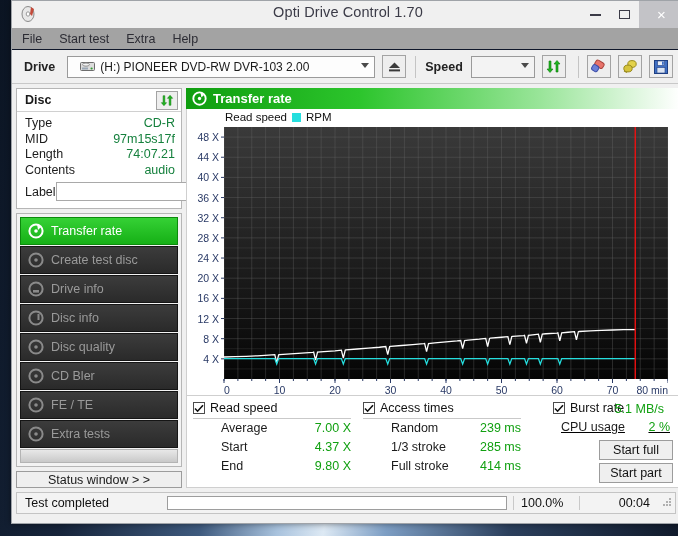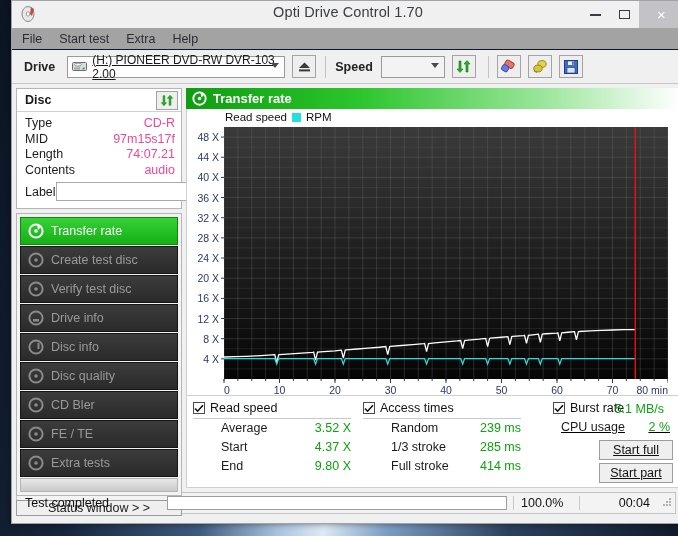--- a/index.html
+++ b/index.html
@@ -37,40 +37,40 @@
     border-bottom:1px solid #0f172a;background:#a3a3a3;}
   .menubar span{font-size:12.5px;color:#2c2c34;}
   
   .toolbar{height:33px;display:flex;align-items:center;padding-left:12px;background:#f0f0f0;
     border-bottom:1px solid #c8c8c8;}
   .tb-label{font-size:12.5px;font-weight:bold;color:#222;margin-right:12px;}
   .combo{
     height:22px;border:1px solid #9a9a9a;background:#fdfdfd;display:flex;align-items:center;
     font-size:12px;color:#1a1a1a;box-sizing:border-box;position:relative;
   }
-  .combo.drive{width:218px;padding-left:4px;text-decoration:underline;}
+  .combo.drive{width:308px;padding-left:12px;}
   .combo .drvicon{width:15px;height:13px;margin-right:5px;flex:0 0 auto;}
   .combo .arrow{position:absolute;right:5px;top:6px;width:0;height:0;
     border-left:4px solid transparent;border-right:4px solid transparent;border-top:5px solid #4a4a4a;}
   .combo.speed{width:64px;margin-left:8px;background:#f3f3f3;}
   .iconbtn{width:24px;height:23px;border:1px solid #a3a3a3;background:#eeeeee;
     display:flex;align-items:center;justify-content:center;box-sizing:border-box;margin-left:7px;}
   .sep{width:1px;height:22px;background:#c4c4c4;margin:0 8px 0 12px;}
   
   .content{display:flex;height:404px;padding:4px 4px 0 4px;box-sizing:border-box;}
   
   .leftcol{width:166px;display:flex;flex-direction:column;}
   .discbox{border:1px solid #b6b6b6;background:#ffffff;box-sizing:border-box;}
   .disc-hd{height:22px;display:flex;align-items:center;justify-content:space-between;
     padding:0 3px 0 8px;border-bottom:1px solid #d0d0d0;}
   .disc-hd b{font-size:12.5px;color:#1a1a1a;}
   .disc-rows{padding:4px 6px 2px 8px;}
   .disc-row{display:flex;justify-content:space-between;font-size:12.5px;line-height:15.5px;}
   .disc-row .k{color:#1c1c1c;}
-  .disc-row .v{color:#ec4899;}
+  .disc-row .v{color:#15803d;}
   .labelrow{display:flex;align-items:center;margin-top:3px;padding-bottom:4px;}
   .labelrow .k{font-size:12.5px;color:#1c1c1c;width:46px;}
   .labelinput{flex:1;height:19px;border:1px solid #a9a9a9;background:#fff;box-sizing:border-box;}
   .cdbtn{width:22px;height:21px;border:1px solid #a3a3a3;background:#eeeeee;margin-left:3px;
     display:flex;align-items:center;justify-content:center;box-sizing:border-box;}
   
   .nav{margin-top:4px;border:1px solid #b6b6b6;background:#f3f3f3;padding:3px;box-sizing:border-box;flex:1;
     display:flex;flex-direction:column;}
   .navitem{height:28px;margin-bottom:1px;display:flex;align-items:center;padding-left:7px;
     background:linear-gradient(#3c3c3c,#2a2a2a);color:#9a9a9a;font-size:12.5px;box-sizing:border-box;
@@ -103,21 +103,21 @@
   .reshd.nobar{border-bottom:none;margin-left:20px;}
   .chk{width:12px;height:12px;border:1px solid #4c4c4c;background:#fff;display:flex;
     align-items:center;justify-content:center;box-sizing:border-box;}
   .chk svg{display:block;}
   .reshd span{font-size:12.5px;color:#111;}
   .resrow{display:flex;justify-content:space-between;font-size:12.5px;line-height:19px;margin-right:12px;}
   .resrow .k{color:#1b1b1b;margin-left:28px;}
   .resrow .v{color:#11a011;}
   .burstval{position:absolute;right:9px;top:1px;font-size:12.5px;color:#11a011;}
   .actbtn{width:74px;height:20px;border:1px solid #9c9c9c;background:#efefef;font-size:12.5px;color:#111;
-    display:flex;align-items:center;justify-content:center;box-sizing:border-box;margin-left:auto;margin-top:3px;text-decoration:underline;}
+    display:flex;align-items:center;justify-content:center;box-sizing:border-box;margin-left:auto;margin-top:3px;}
   
   .statusbar{height:22px;margin:4px 8px 0 4px;border:1px solid #c4c4c4;background:#f3f3f3;
     display:flex;align-items:center;box-sizing:border-box;}
   .sb-text{font-size:12.5px;color:#111;padding-left:8px;width:142px;}
   .sb-barbox{flex:1;height:14px;border:1px solid #9d9d9d;background:#ffffff;box-sizing:border-box;
     margin-right:6px;}
   .sb-fill{height:100%;background:#0aa60a;}
   .sb-pct{width:58px;font-size:12.5px;color:#111;text-align:left;border-left:1px solid #c9c9c9;padding-left:7px;}
   .sb-time{width:70px;font-size:12.5px;color:#111;text-align:right;border-left:1px solid #c9c9c9;padding-right:8px;}
   .grip{width:14px;display:flex;align-items:flex-end;justify-content:flex-end;padding:0 3px 2px 0;}
@@ -271,29 +271,20 @@
           <span>Transfer rate</span>
         </div>
         <div class="navitem">
           <span class="navicon">
             <svg width="16" height="16" viewBox="0 0 16 16">
               <circle cx="8" cy="8" r="6.6" fill="none" stroke="#8a8a8a" stroke-width="2"></circle>
               <circle cx="8" cy="8" r="1.8" fill="#8a8a8a"></circle>
             </svg>
           </span>
           <span>Create test disc</span>
-        </div>
-        <div class="navitem">
-          <span class="navicon">
-            <svg width="16" height="16" viewBox="0 0 16 16">
-              <circle cx="8" cy="8" r="6.6" fill="none" stroke="#8a8a8a" stroke-width="2"></circle>
-              <circle cx="8" cy="8" r="1.8" fill="#8a8a8a"></circle>
-            </svg>
-          </span>
-          <span>Verify test disc</span>
         </div>
         <div class="navitem">
           <span class="navicon">
             <svg width="16" height="16" viewBox="0 0 16 16">
               <circle cx="8" cy="8" r="6.6" fill="none" stroke="#8a8a8a" stroke-width="2"></circle>
               <rect x="5" y="9" width="6" height="2.6" fill="#8a8a8a"></rect>
             </svg>
           </span>
           <span>Drive info</span>
         </div>
@@ -520,21 +511,21 @@
           <div class="reshd">
             <span class="chk">
               <svg width="10" height="9" viewBox="0 0 10 9">
                   <path d="M1 4.5 L3.6 7.2 L9 1.2" stroke="#111" stroke-width="1.6" fill="none"></path>
                 </svg>
             </span>
             <span>Read speed</span>
           </div>
           <div class="resrow">
             <span class="k">Average</span>
-            <span class="v">3.52 X</span>
+            <span class="v">7.00 X</span>
           </div>
           <div class="resrow">
             <span class="k">Start</span>
             <span class="v">4.37 X</span>
           </div>
           <div class="resrow">
             <span class="k">End</span>
             <span class="v">9.80 X</span>
           </div>
         </div>

